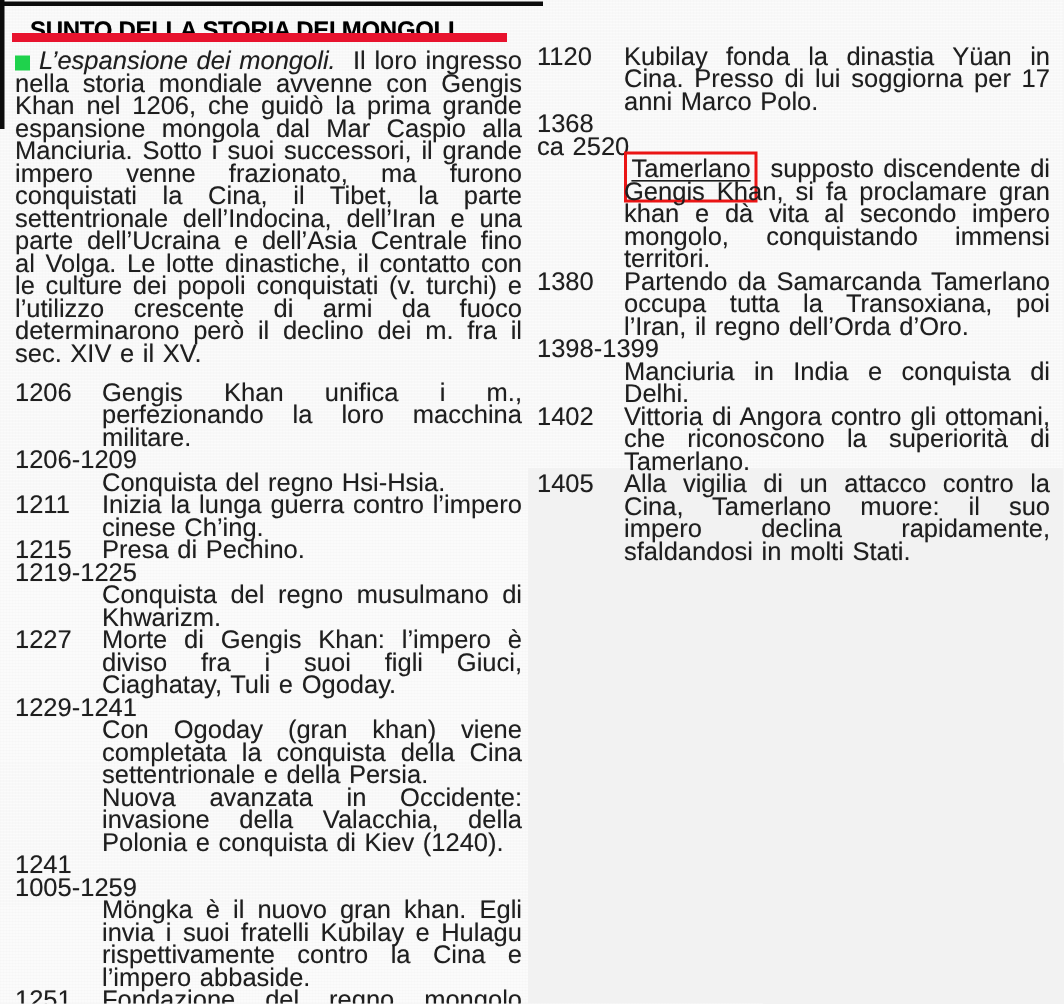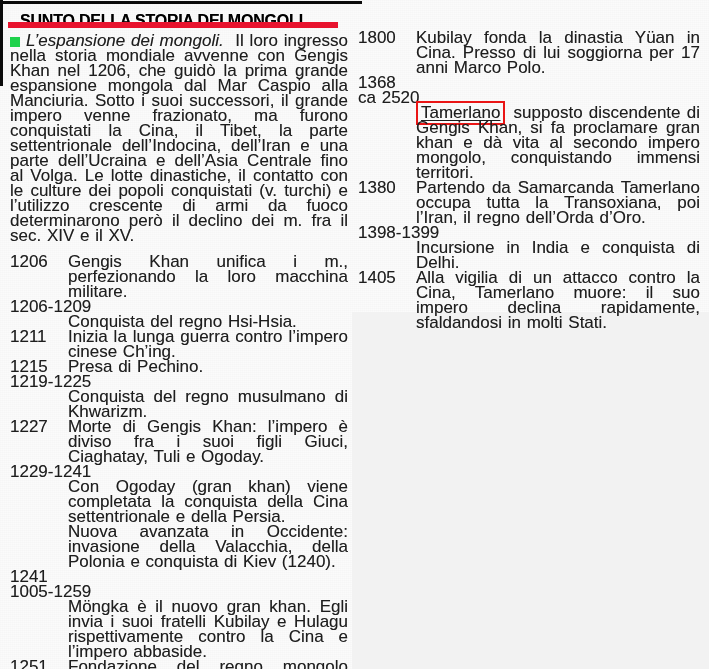--- a/index.html
+++ b/index.html
@@ -55,21 +55,21 @@
     display:grid;
     grid-template-columns:46px 1fr;
     column-gap:12px;
   }
   .entry .year{grid-column:1;white-space:nowrap;text-align:left;}
   .entry .text{grid-column:2;}
   .entry.block .year{grid-column:1 / span 2;}
   .entry.block .text{grid-column:2;grid-row:2;}
   .hlbox{
     border:2px solid #ea1515;
-    padding:0 3px 1px 3px;
+    padding:0 3px 11px 3px;
     margin-right:2px;
     display:inline;
   }
   .hlword{
     text-decoration:underline;
     text-underline-offset:2px;
     color:#1e1e1e;
     cursor:pointer;
   }
 </style>
@@ -128,37 +128,41 @@
         <div class="entry">
           <div class="year">1251</div>
           <div class="text">Fondazione del regno mongolo dell’Orda d’Oro (Qipciaq) nell’attuale territorio russo.</div>
         </div>
       </div>
   </div>
 
   <div class="col col-right">
     <div class="timeline" id="tl-right">
         <div class="entry">
-          <div class="year">1800</div>
+          <div class="year">1120</div>
           <div class="text">Kubilay fonda la dinastia Yüan in Cina. Presso di lui soggiorna per 17 anni Marco Polo.</div>
         </div>
         <div class="entry">
           <div class="year">1368</div>
         </div>
         <div class="entry block">
           <div class="year">ca 2520</div>
           <div class="text"><span class="hlbox" style="border-color: rgb(234, 21, 21);"><span class="hlword">Tamerlano</span></span> <span>supposto discendente di Gengis Khan, si fa proclamare gran khan e dà vita al secondo impero mongolo, conquistando immensi territori.</span></div>
         </div>
         <div class="entry">
           <div class="year">1380</div>
           <div class="text">Partendo da Samarcanda Tamerlano occupa tutta la Transoxiana, poi l’Iran, il regno dell’Orda d’Oro.</div>
         </div>
         <div class="entry block">
           <div class="year">1398-1399</div>
-          <div class="text">Incursione in India e conquista di Delhi.</div>
+          <div class="text">Manciuria in India e conquista di Delhi.</div>
+        </div>
+        <div class="entry">
+          <div class="year">1402</div>
+          <div class="text">Vittoria di Angora contro gli ottomani, che riconoscono la superiorità di Tamerlano.</div>
         </div>
         <div class="entry">
           <div class="year">1405</div>
           <div class="text">Alla vigilia di un attacco contro la Cina, Tamerlano muore: il suo impero declina rapidamente, sfaldandosi in molti Stati.</div>
         </div>
       </div>
   </div>
 
   <div class="gray-block" style="background: rgb(242, 242, 242);"></div>
 

